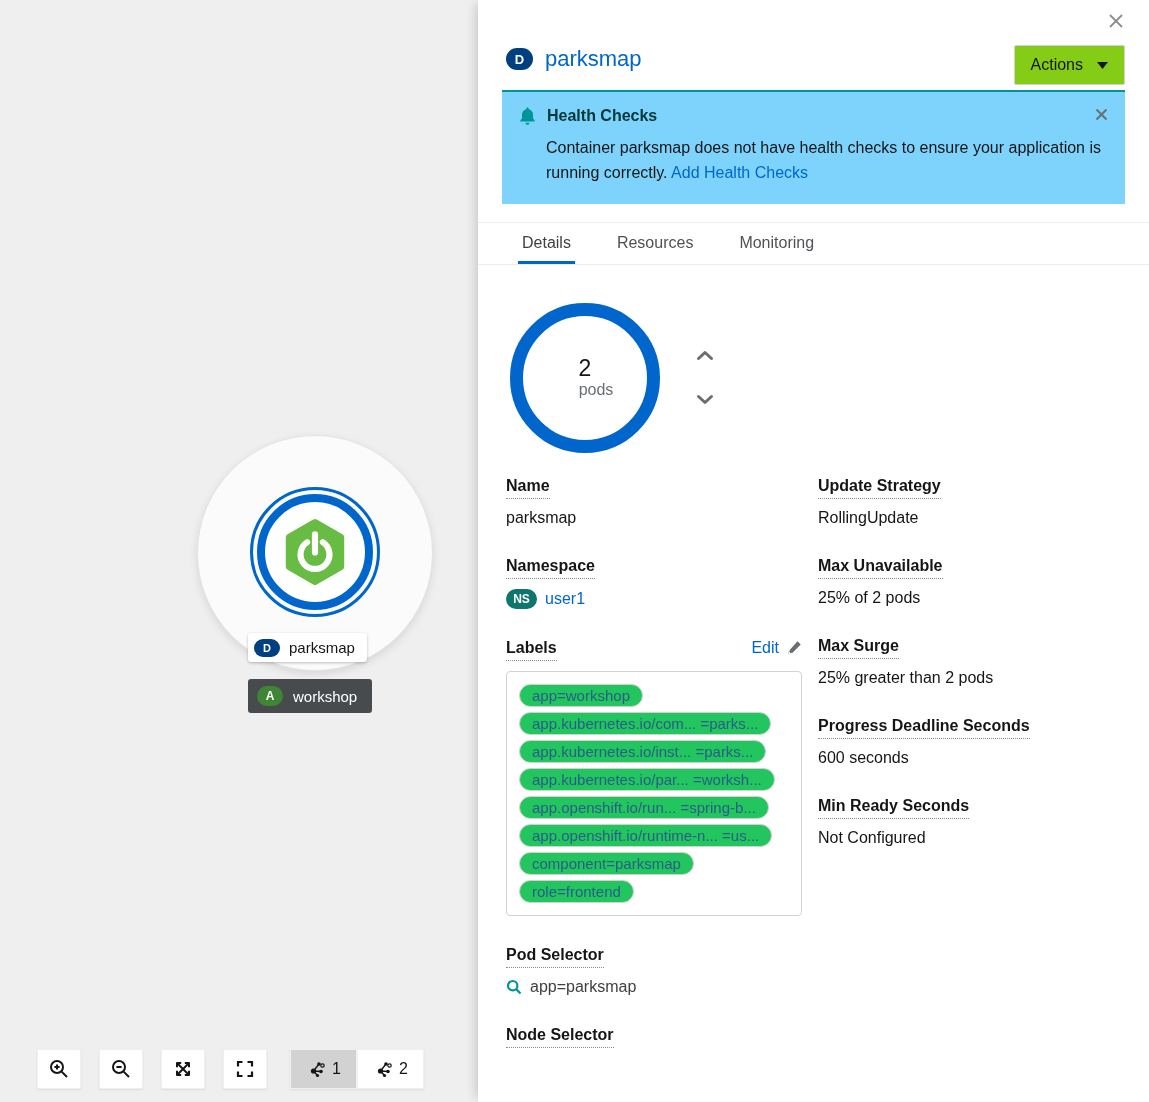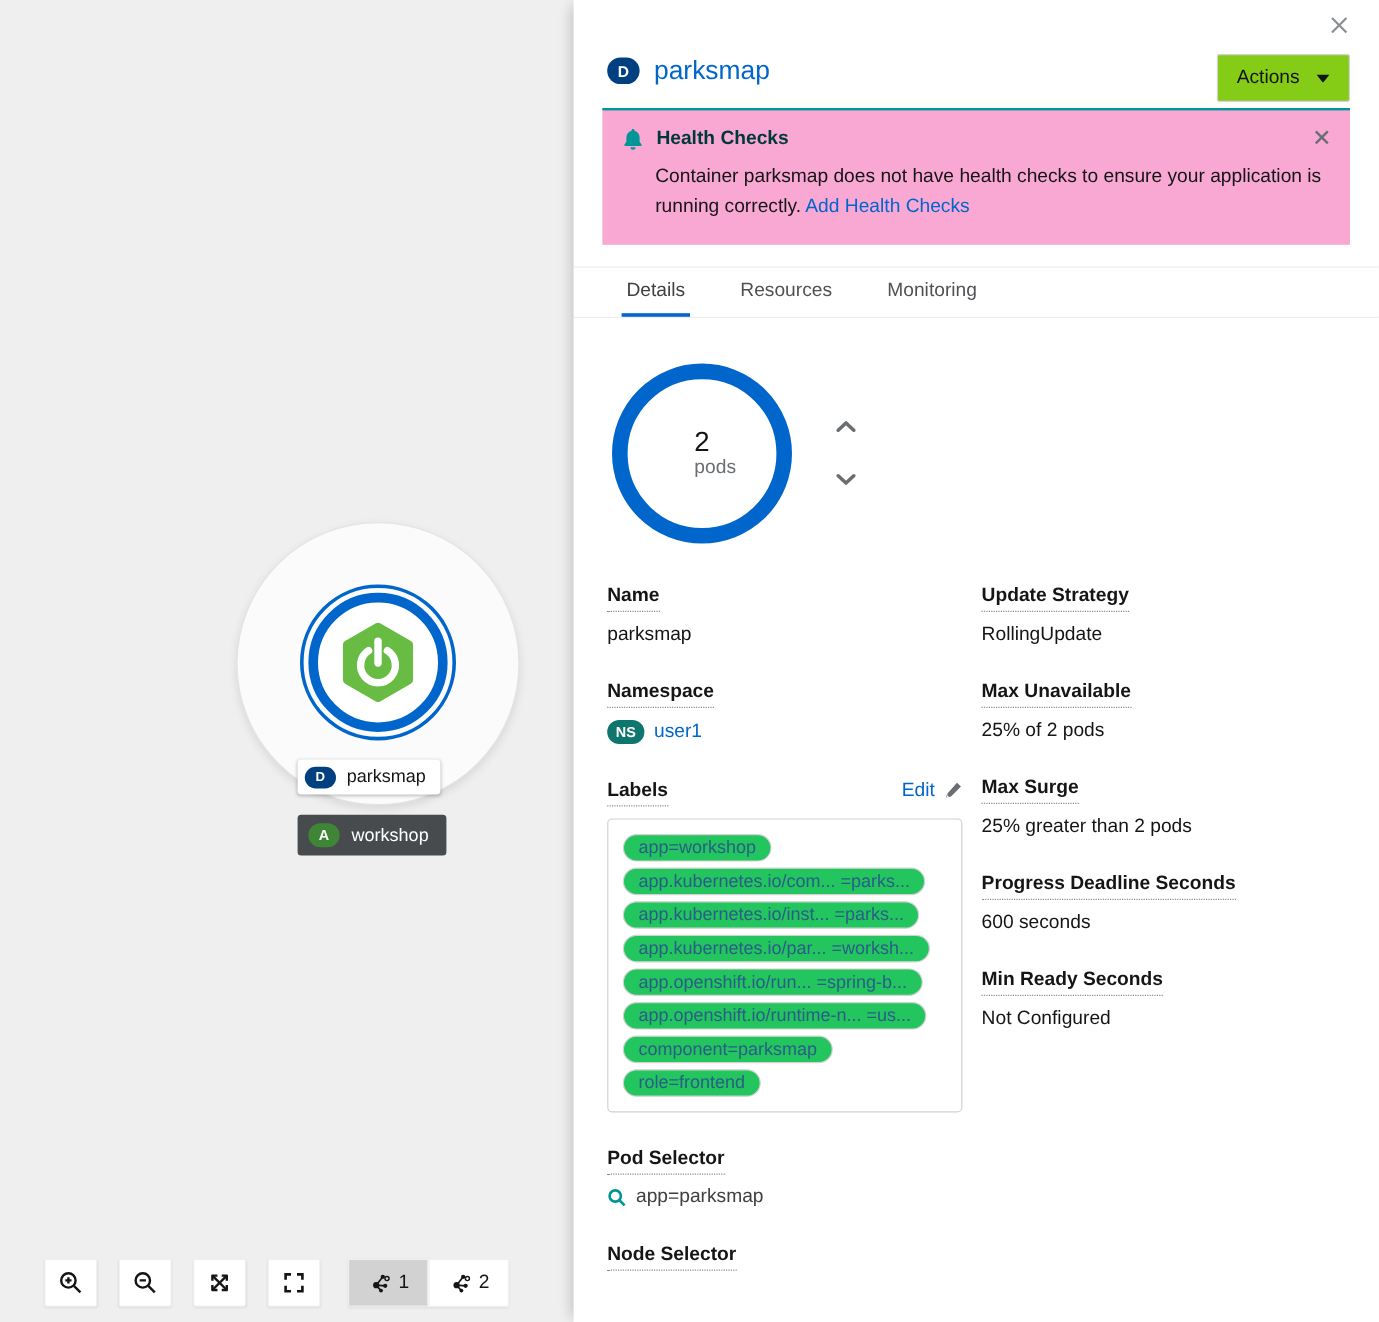--- a/index.html
+++ b/index.html
@@ -41,21 +41,21 @@
   .panel-close { position:absolute; top:10px; right:22px; width:22px; height:22px;
     display:flex; align-items:center; justify-content:center; cursor:pointer; }
   .panel-head { padding:46px 24px 18px 28px; display:flex; align-items:center; }
   .res-badge { width:27px; height:22px; border-radius:11px; background:#004080; color:#fff;
     font-size:13px; font-weight:bold; display:inline-flex; align-items:center; justify-content:center; }
   .panel-title { margin-left:12px; font-size:22px; color:#0066cc; cursor:pointer; }
   .actions-btn { position:absolute; right:24px; top:45px; height:40px; padding:0 16px;
     background:#84cc16; border:1px solid #d2d2d2; border-radius:2px; font-size:16px; color:#151515;
     display:flex; align-items:center; gap:14px; cursor:pointer; }
 
-  .alert { margin:0 24px; background:#f9a8d4; border-top:2px solid #009596; padding:14px 16px 16px 16px; position:relative; }
+  .alert { margin:0 24px; background:#7dd3fc; border-top:2px solid #009596; padding:14px 16px 16px 16px; position:relative; }
   .alert-head { display:flex; align-items:center; gap:10px; }
   .alert-title { font-size:16px; font-weight:bold; color:#003737; }
   .alert-close { position:absolute; top:12px; right:14px; width:20px; height:20px;
     display:flex; align-items:center; justify-content:center; cursor:pointer; }
   .alert-body { margin:10px 4px 2px 28px; font-size:16px; line-height:1.55; color:#151515; }
   a.link { color:#0066cc; text-decoration:none; cursor:pointer; }
 
   .tabs { margin-top:18px; border-top:1px solid #ededed; border-bottom:1px solid #ededed;
     display:flex; padding-left:40px; gap:38px; }
   .tab { padding:11px 4px 9px 4px; font-size:16px; color:#4f5255; border-bottom:3px solid transparent; cursor:pointer; }
@@ -63,21 +63,21 @@
 
   .panel-body { padding:20px 24px 0 28px; height:calc(1102px - 292px); overflow:hidden; }
   .donut-row { display:flex; align-items:center; margin:18px 0 0 4px; }
   .donut { width:150px; height:150px; border-radius:50%; border:13px solid #0066cc;
     display:flex; flex-direction:column; align-items:center; justify-content:center; }
   .donut-count { font-size:23px; color:#151515; line-height:1.1; }
   .donut-unit { font-size:16px; color:#6a6e73;margin-left:22px; }
   .scale-col { display:flex; flex-direction:column; gap:24px; margin-left:32px; }
   .scale-btn { width:26px; height:20px; display:flex; align-items:center; justify-content:center; cursor:pointer; }
 
-  .detail-grid { display:grid; grid-template-columns:296px auto; column-gap:16px; margin-top:35px; }
+  .detail-grid { display:grid; grid-template-columns:296px auto; column-gap:16px; margin-top:24px; }
   .field { margin-bottom:30px; }
   .field-label { display:inline-block; font-size:16px; font-weight:bold; color:#151515;
     border-bottom:1px dotted #8a8d90; padding-bottom:3px; }
   .field-value { margin-top:10px; font-size:16px; color:#151515; display:flex; align-items:center; gap:8px; }
   .ns-badge { width:31px; height:20px; border-radius:10px; background:#0f766e; color:#fff;
     font-size:12px; font-weight:bold; display:inline-flex; align-items:center; justify-content:center; }
 
   .labels-head { display:flex; align-items:flex-start; justify-content:space-between; }
   .edit-link { display:flex; align-items:center; gap:8px; font-size:16px; cursor:pointer; }
   .chips-box { margin-top:10px; border:1px solid #d2d2d2; border-radius:4px; padding:12px;

